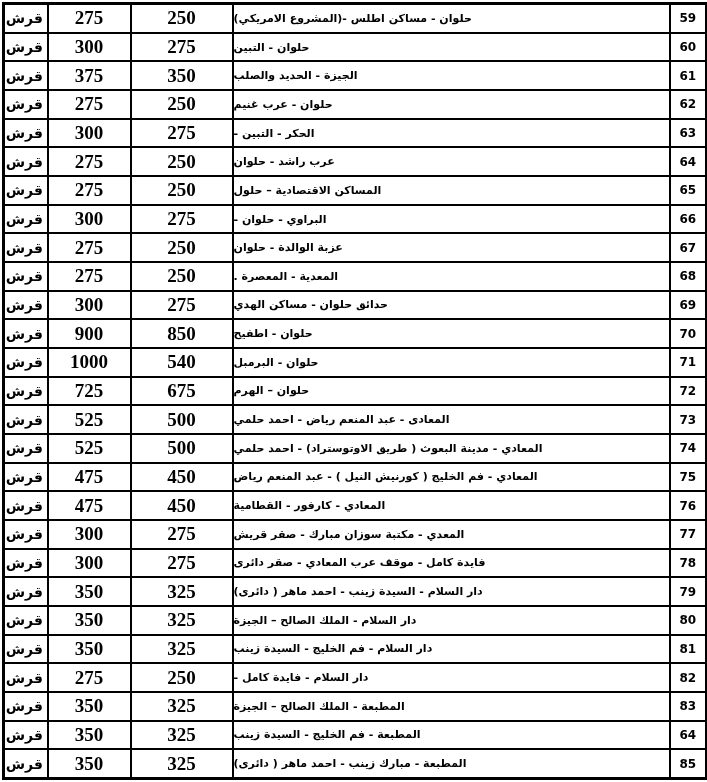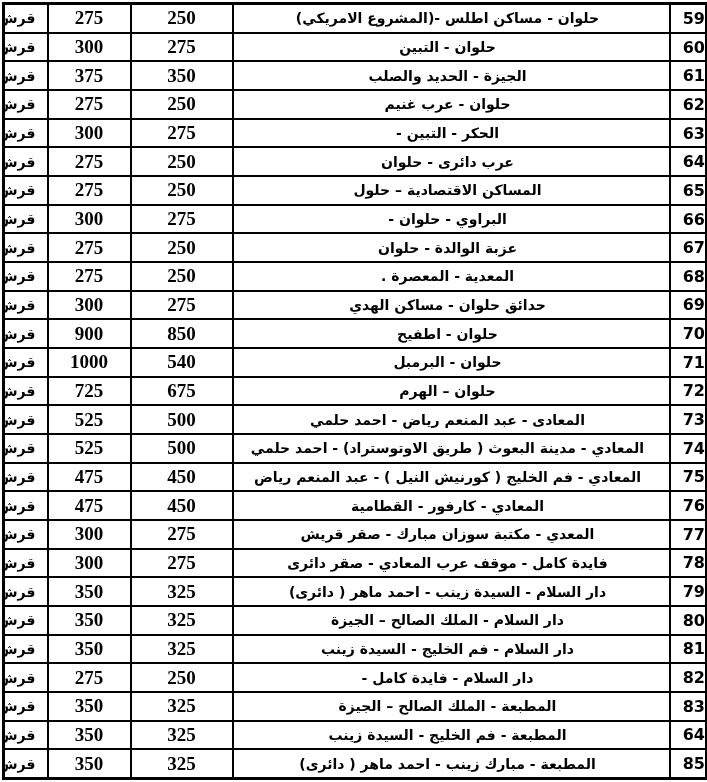--- a/index.html
+++ b/index.html
@@ -24,37 +24,37 @@
     border: 2px solid #000;
     font-family: "DejaVu Sans", sans-serif;
     font-weight: bold;
     color: #000;
     vertical-align: middle;
     overflow: hidden;
     white-space: nowrap;
     padding: 0;
   }
   td.row-number-cell {
-    text-align: right;
-    font-size: 16px;
+    text-align: center;
+    font-size: 12px;
   }
   td.route-cell {
-    text-align: center;
+    text-align: left;
     padding-right: 7px;
-    font-size: 14px;
+    font-size: 11px;
   }
   td.fare-a-cell, td.fare-b-cell {
     text-align: center;
     font-size: 19px;
     direction: ltr;
     font-family: Liberation Serif, serif;
   }
   td.unit-cell {
     text-align: center;
-    padding-right: 11px;
+    padding-right: 3px;
     font-size: 14px;
     margin-top: 7px;
   }
 </style>
 </head>
 <body>
 
 <table class="fare-table">
   <colgroup>
     <col style="width:37px">
@@ -94,21 +94,21 @@
       </tr>
       <tr>
         <td class="row-number-cell">63</td>
         <td class="route-cell">الحكر - التبين -</td>
         <td class="fare-a-cell">275</td>
         <td class="fare-b-cell">300</td>
         <td class="unit-cell">قرش</td>
       </tr>
       <tr>
         <td class="row-number-cell">64</td>
-        <td class="route-cell">عرب دائرى - حلوان</td>
+        <td class="route-cell">عرب راشد - حلوان</td>
         <td class="fare-a-cell">250</td>
         <td class="fare-b-cell">275</td>
         <td class="unit-cell">قرش</td>
       </tr>
       <tr>
         <td class="row-number-cell">65</td>
         <td class="route-cell">المساكن الاقتصادية – حلول</td>
         <td class="fare-a-cell">250</td>
         <td class="fare-b-cell">275</td>
         <td class="unit-cell">قرش</td>

